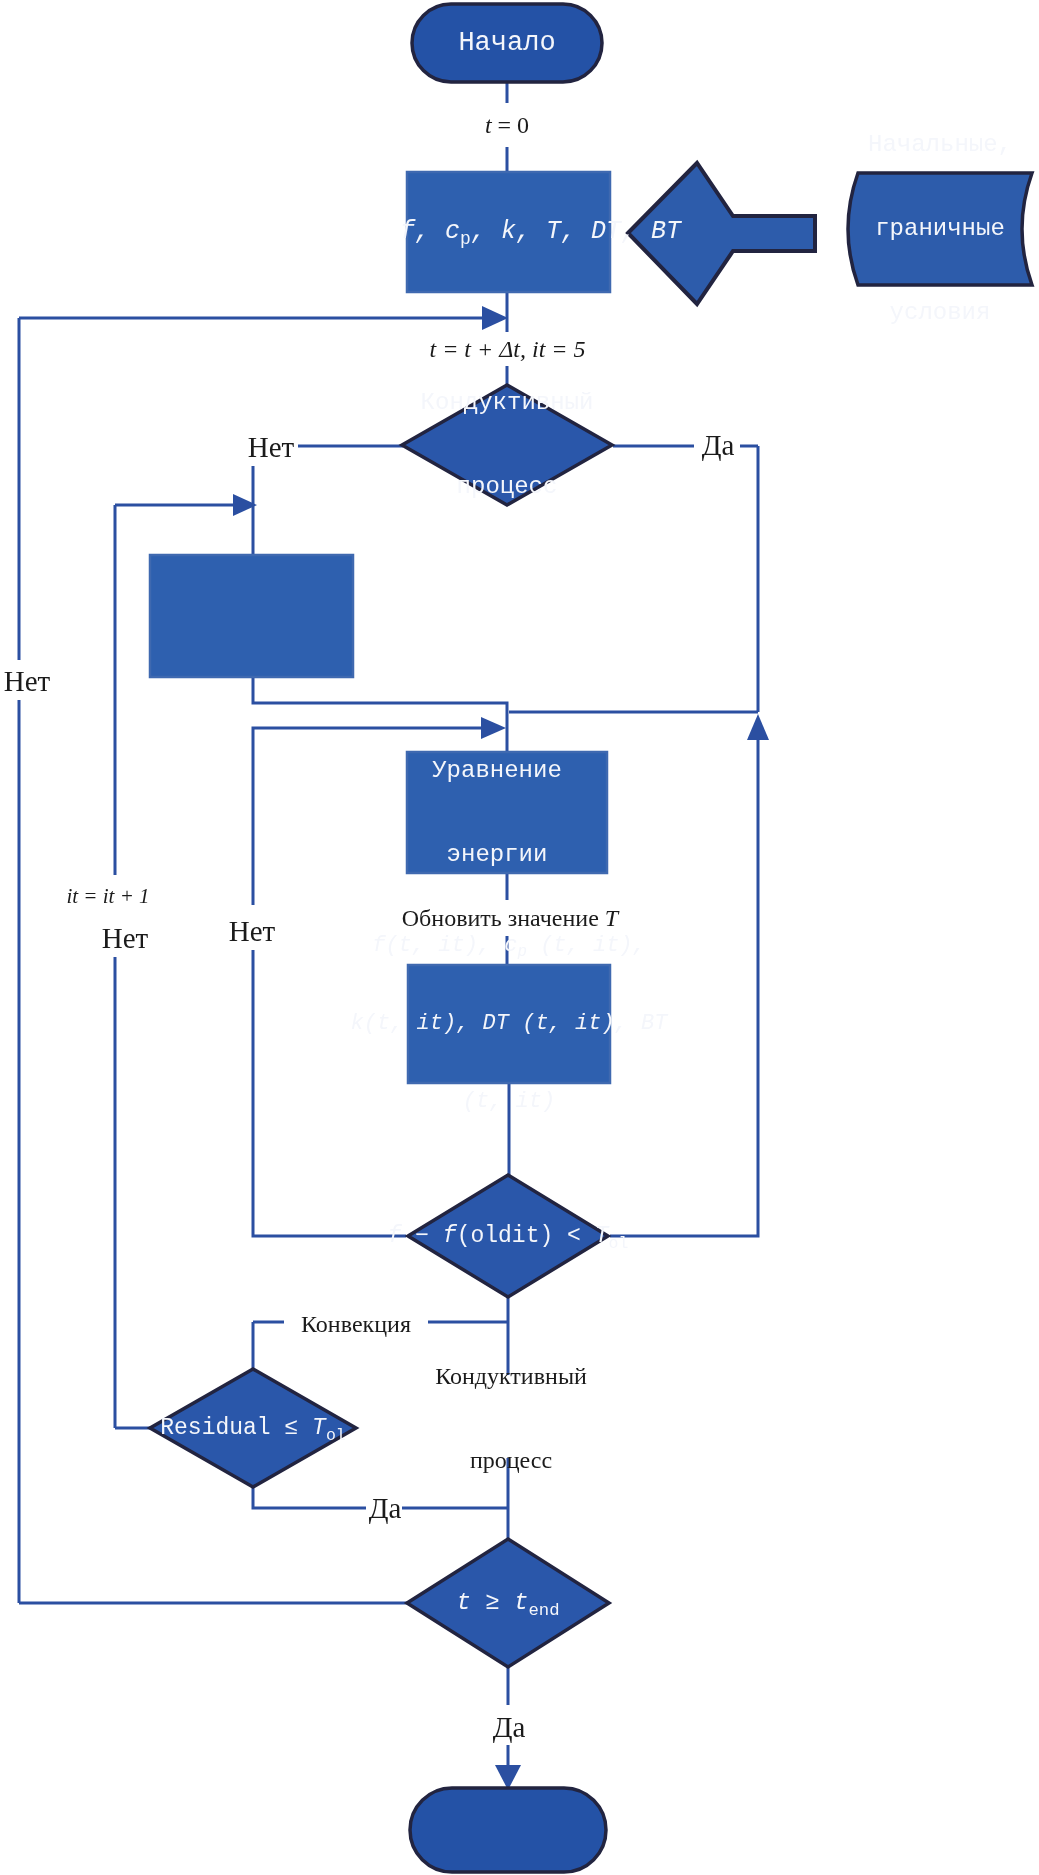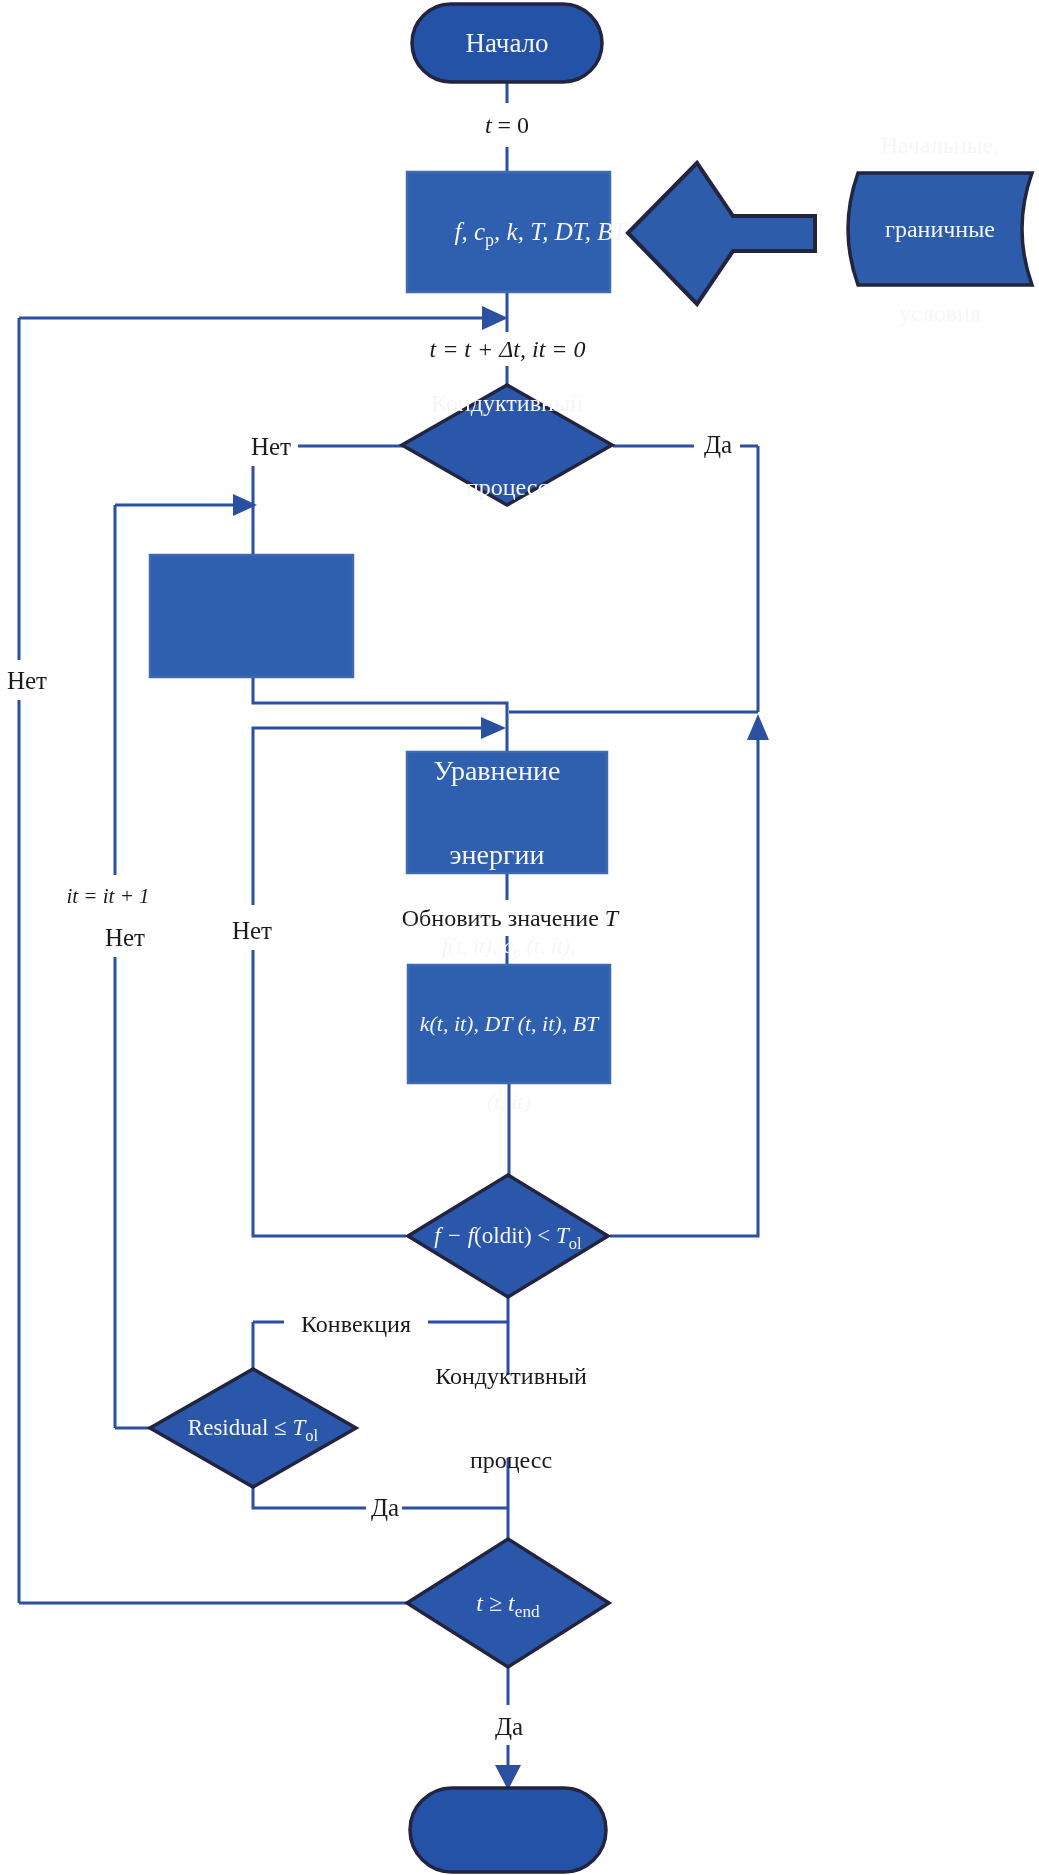--- a/index.html
+++ b/index.html
@@ -3,23 +3,23 @@
 <meta charset="utf-8">
 <style>
   html,body{margin:0;padding:0;background:#ffffff;}
   .canvas{
     position:relative;width:1039px;height:1875px;background:#ffffff;
     font-family:"Liberation Serif","DejaVu Serif",serif;overflow:hidden;
   }
   .canvas svg{position:absolute;left:0;top:0;}
   .lbl{
     position:absolute;display:flex;align-items:center;justify-content:center;
-    text-align:center;color:#1b1b1b;font-size:25px;line-height:28px;white-space:pre;
+    text-align:center;color:#1b1b1b;font-size:29px;line-height:28px;white-space:pre;
   }
-  .white{color:#f4f6fb;}
+  .white{color:#f4f6fb;font-family:Liberation Mono, monospace;}
   .it{font-style:italic;}
   .big{font-size:27px;}
   .sm{font-size:22px;line-height:26px;}
   sub{font-size:0.72em;line-height:0;}
   .stack{display:block;}
   .stack div{white-space:pre;}
 </style>
 </head>
 <body>
 
@@ -108,21 +108,21 @@
 
   <div class="lbl white" style="left:842px;top:181px;width:196px;height:96px;font-size:24px;line-height:28px;">
     <span class="stack">
       <div>Начальные,</div>
       <div>граничные</div>
       <div>условия</div>
     </span>
   </div>
 
   <div class="lbl it" style="left:395px;top:334px;width:225px;height:30px;font-size:24px;">
-    <span>t = t + Δt, it = 0</span>
+    <span>t = t + Δt, it = 5</span>
   </div>
 
   <div class="lbl white" style="left:402px;top:387px;width:210px;height:116px;font-size:24px;">
     <span class="stack">
       <div>Кондуктивный</div>
       <div>процесс</div>
     </span>
   </div>
 
   <div class="lbl" style="left:245px;top:432px;width:52px;height:30px;">
@@ -131,21 +131,21 @@
 
   <div class="lbl" style="left:695px;top:430px;width:46px;height:30px;">
     <span>Да</span>
   </div>
 
 
   <div class="lbl" style="left:2px;top:667px;width:50px;height:28px;">
     <span>Нет</span>
   </div>
 
-  <div class="lbl white" style="left:407px;top:752px;width:180px;height:121px;font-size:28px;">
+  <div class="lbl white" style="left:407px;top:752px;width:180px;height:121px;font-size:24px;">
     <span class="stack">
       <div>Уравнение</div>
       <div>энергии</div>
     </span>
   </div>
 
   <div class="lbl it" style="left:52px;top:882px;width:112px;height:28px;font-size:21px;align-items:center;">
     <span>it = it + 1</span>
   </div>
 

